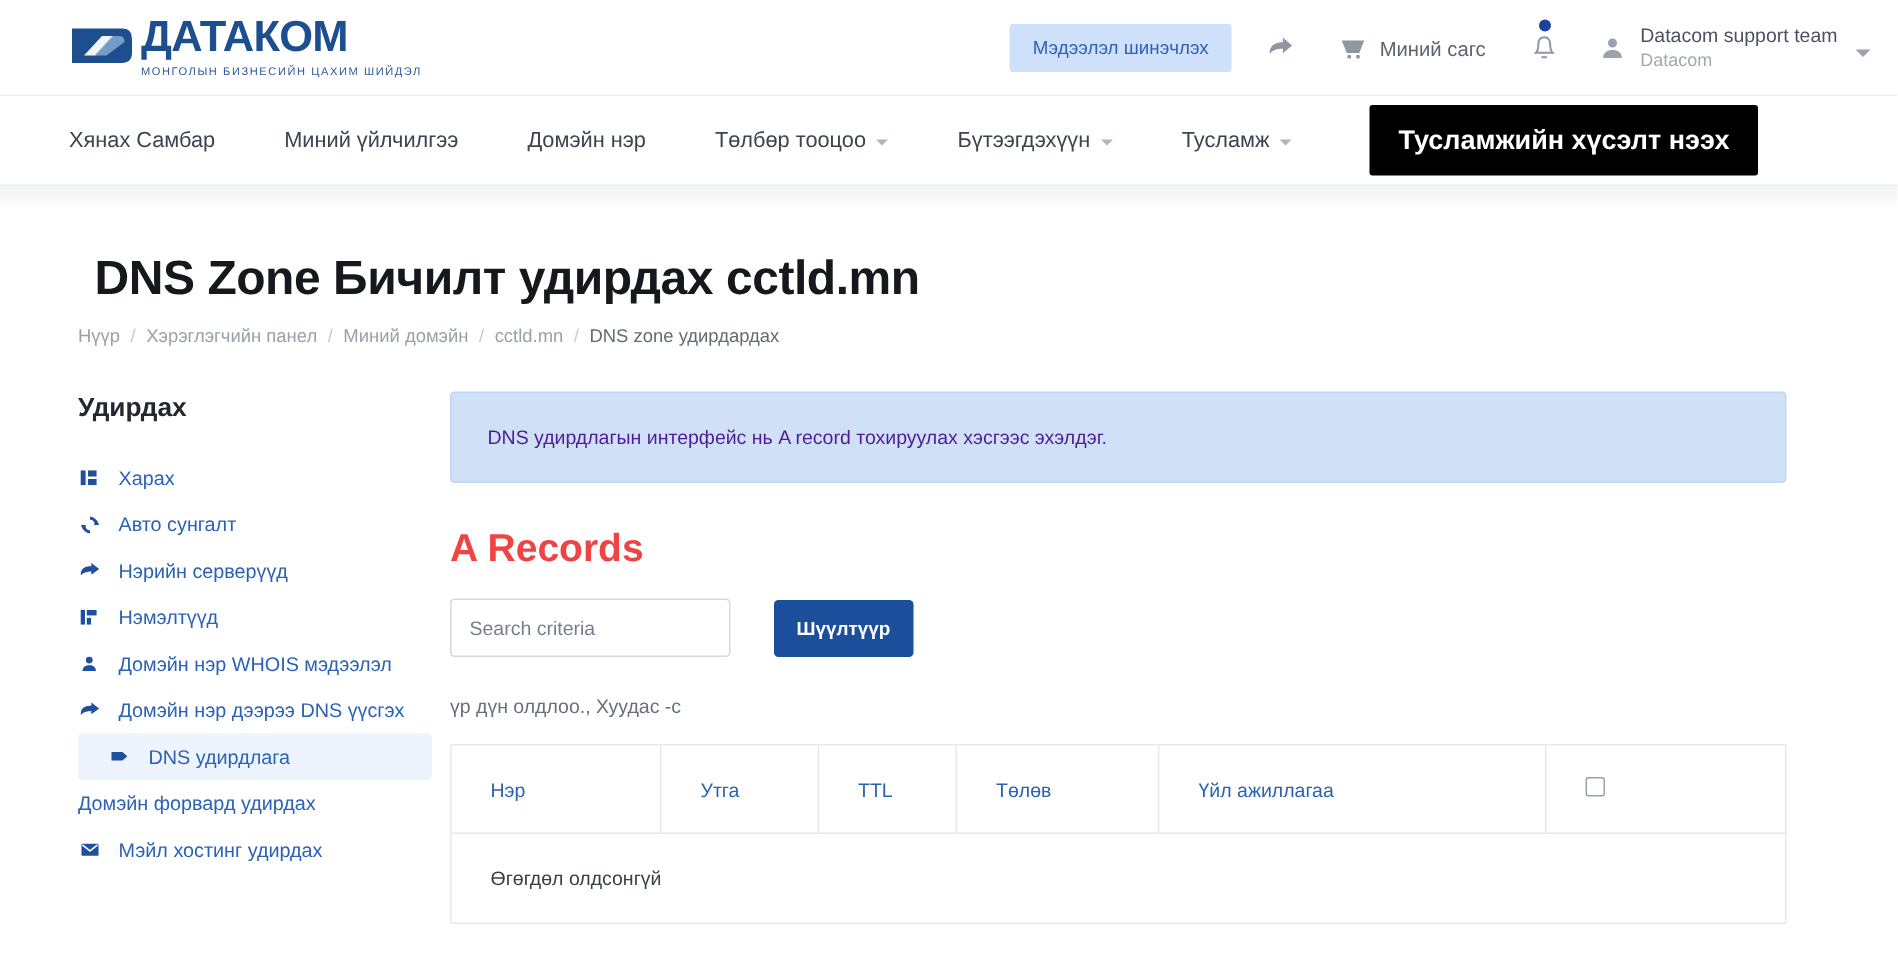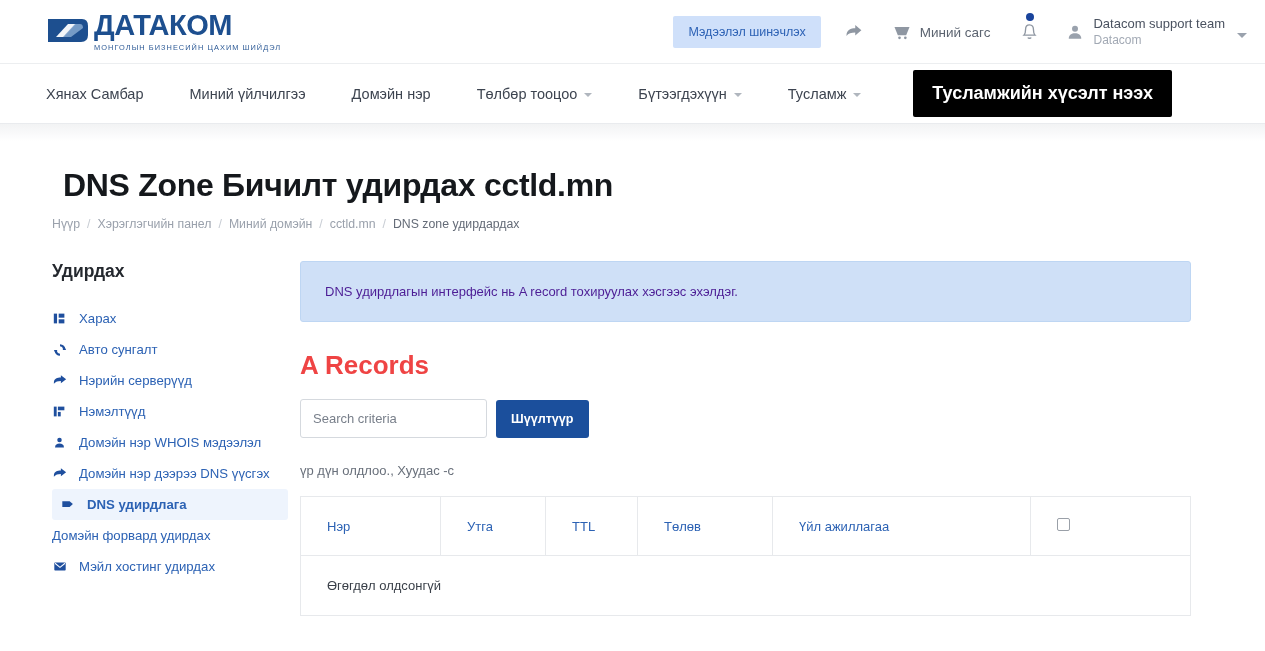--- a/index.html
+++ b/index.html
@@ -133,21 +133,21 @@
     margin: 0 0 21px 0;
   }
   .side-item {
     display: flex; align-items: center; gap: 12px;
     font-size: 13.2px; color: #2c62b4;
     padding: 8px 12px 8px 0; cursor: pointer;
     white-space: nowrap;
   }
   .side-item.active {
     background: #eef4fd; border-radius: 3px;
-    padding-left: 8px; margin-right: 12px; font-weight: bold;
+    padding-left: 20px; margin-right: 12px;
   }
   .side-item.plain { color: #2c62b4; padding-left: 0; }
   .side-ico {
     width: 15px; min-width: 15px; display: flex;
     align-items: center; justify-content: center; color: #1f4f9e;
   }
 
   
   .main { flex: 1; padding-right: 74px; }
   .alert {
@@ -164,21 +164,21 @@
   .gbtn.first { border-right: 1px solid #c7e1ca; }
   .red-box {
     position: absolute; left: -10px; top: -4px;
     width: 183px; height: 47px;
     border: 3px solid #f40000; pointer-events: none;
   }
   .sec-title {
     font-size: 26px; font-weight: bold; color: #ef4444;
     margin: 28px 0 0 0;
   }
-  .search-row { margin-top: 18px; display: flex; align-items: center; gap: 9px; }
+  .search-row { margin-top: 18px; display: flex; align-items: center; gap: 29px; }
   .search-input {
     width: 187px; padding: 11px 12px;
     font-size: 13px; color: #6b737e;
     border: 1px solid #d5d9de; border-radius: 3px;
     font-family: "Liberation Sans", sans-serif;
     outline: none; background: #fff;
   }
   .search-input::placeholder { color: #787f8a; }
   .filter-btn {
     background: #1b4f9c; color: #fff; font-weight: bold;

